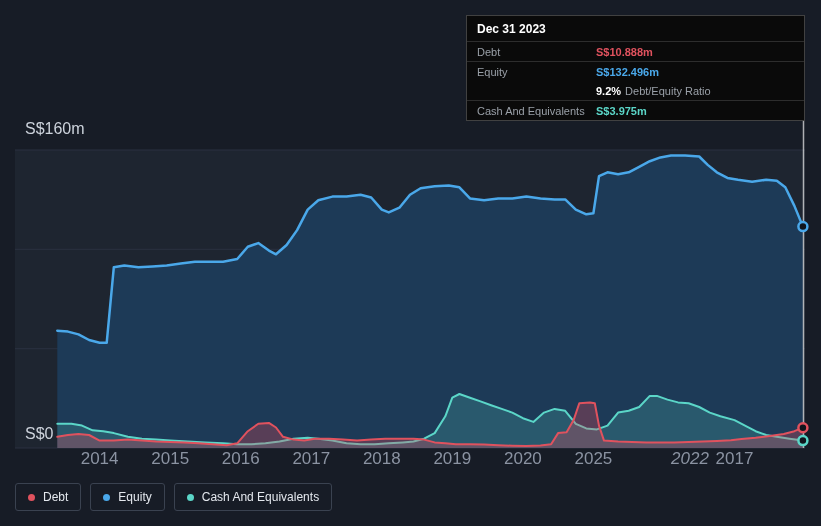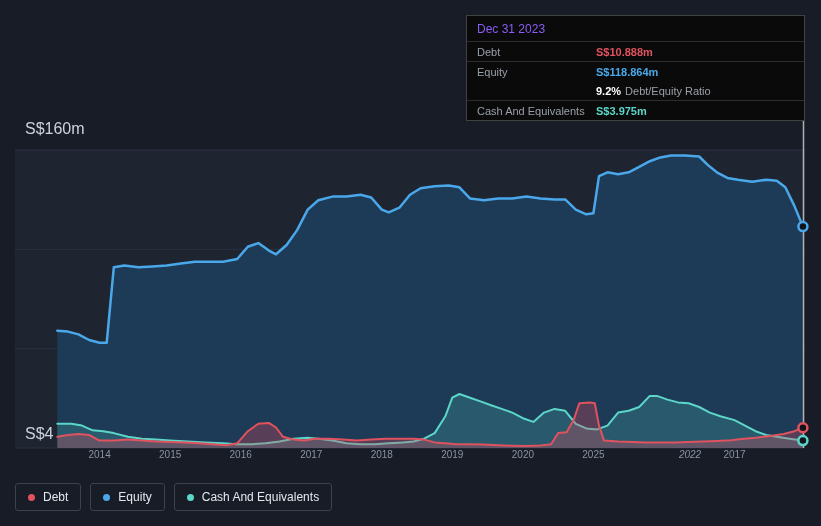--- a/index.html
+++ b/index.html
@@ -6,27 +6,27 @@
   .stage{
     position:relative;width:821px;height:526px;overflow:hidden;
     background:#171c26;
     font-family:"Liberation Sans","DejaVu Sans",sans-serif;
   }
   #chart-svg{position:absolute;left:0;top:0;display:block;}
   .y-label{position:absolute;left:25px;color:#cdd3dc;font-size:16px;z-index:3;}
   .y-label.top{top:120px;}
   .y-label.bottom{top:425px;}
   #x-ticks{position:absolute;left:0;top:449px;width:821px;height:16px;z-index:3;}
-  .x-tick{position:absolute;transform:translateX(-50%);color:#8b93a2;font-size:10px;}
+  .x-tick{position:absolute;transform:translateX(-50%);color:#8b93a2;font-size:17px;}
   
   .tooltip{
     position:absolute;left:466px;top:15px;width:339px;box-sizing:border-box;
     background:#0a0a0a;border:1px solid #414141;z-index:6;
   }
-  .tt-title{padding:6px 10px 5px 10px;color:#8b5cf6;font-size:12px;font-weight:normal;border-bottom:1px solid #2d2d2d;}
+  .tt-title{padding:6px 10px 5px 10px;color:#ffffff;font-size:12px;font-weight:bold;border-bottom:1px solid #2d2d2d;}
   .tt-row{display:flex;align-items:center;min-height:19px;font-size:11px;}
   .tt-row.divider{border-bottom:1px solid #2d2d2d;}
   .tt-label{flex:0 0 119px;padding-left:10px;color:#9aa0a8;}
   .tt-val{font-weight:bold;}
   .tt-ratio-pct{color:#ffffff;font-weight:bold;}
   .tt-ratio-text{color:#9aa0a8;margin-left:4px;}
   
   .legend{position:absolute;left:15px;top:483px;display:flex;gap:9px;z-index:3;}
   .pill{
     display:flex;align-items:center;gap:8px;
@@ -34,21 +34,21 @@
     padding:6px 12px;color:#e4e8ee;font-size:12px;cursor:pointer;background:transparent;
   }
   .dot{width:7px;height:7px;border-radius:50%;flex:0 0 auto;}
 </style>
 </head>
 <body>
 
 <div class="stage">
 
   <div class="y-label top">S$160m</div>
-  <div class="y-label bottom">S$4</div>
+  <div class="y-label bottom">S$0</div>
 
   <svg id="chart-svg" width="821" height="526">
       <rect x="15" y="150" width="790" height="298" fill="#1e2530"></rect>
       <line x1="15" x2="805" y1="150.0" y2="150.0" stroke="#2a3140" stroke-width="1"></line>
       <line x1="15" x2="805" y1="249.3" y2="249.3" stroke="#2a3140" stroke-width="1"></line>
       <line x1="15" x2="805" y1="348.7" y2="348.7" stroke="#2a3140" stroke-width="1"></line>
       <line x1="15" x2="805" y1="448.0" y2="448.0" stroke="#2a3140" stroke-width="1"></line>
       <path d="M57.3,448 L57.3,330.7 L67.9,331.6 L78.5,334.4 L89.1,340.0 L99.6,342.8 L106.7,342.8 L113.8,267.3 L124.3,265.5 L138.4,267.3 L152.5,266.4 L166.7,265.5 L180.8,263.6 L194.9,261.8 L209.0,261.8 L223.1,261.8 L237.2,259.0 L247.8,246.8 L258.3,243.1 L268.9,250.6 L276.0,254.3 L286.6,245.0 L297.1,230.1 L307.7,209.6 L318.3,200.3 L332.4,196.6 L346.5,196.6 L360.6,194.7 L371.2,197.5 L381.8,209.6 L388.8,212.4 L399.4,207.7 L410.0,194.7 L420.6,188.2 L434.7,186.3 L448.8,185.4 L459.4,187.3 L470.0,198.4 L484.1,200.3 L498.2,198.4 L512.3,198.4 L526.4,196.6 L540.5,198.4 L554.6,199.4 L565.2,199.4 L575.8,209.6 L586.3,214.3 L593.4,213.3 L599.0,176.1 L607.5,172.3 L618.1,174.2 L628.7,172.3 L639.2,166.8 L649.8,161.2 L660.4,157.4 L671.0,155.6 L685.1,155.6 L699.2,156.5 L707.7,164.9 L716.8,172.3 L727.4,177.9 L738.0,179.8 L752.1,181.7 L766.2,179.8 L776.8,180.7 L785.3,187.3 L794.4,205.9 L802.9,226.6 L802.9,448 Z" fill="#1d3a57" stroke="none"></path>
       <path d="M57.3,330.7 L67.9,331.6 L78.5,334.4 L89.1,340.0 L99.6,342.8 L106.7,342.8 L113.8,267.3 L124.3,265.5 L138.4,267.3 L152.5,266.4 L166.7,265.5 L180.8,263.6 L194.9,261.8 L209.0,261.8 L223.1,261.8 L237.2,259.0 L247.8,246.8 L258.3,243.1 L268.9,250.6 L276.0,254.3 L286.6,245.0 L297.1,230.1 L307.7,209.6 L318.3,200.3 L332.4,196.6 L346.5,196.6 L360.6,194.7 L371.2,197.5 L381.8,209.6 L388.8,212.4 L399.4,207.7 L410.0,194.7 L420.6,188.2 L434.7,186.3 L448.8,185.4 L459.4,187.3 L470.0,198.4 L484.1,200.3 L498.2,198.4 L512.3,198.4 L526.4,196.6 L540.5,198.4 L554.6,199.4 L565.2,199.4 L575.8,209.6 L586.3,214.3 L593.4,213.3 L599.0,176.1 L607.5,172.3 L618.1,174.2 L628.7,172.3 L639.2,166.8 L649.8,161.2 L660.4,157.4 L671.0,155.6 L685.1,155.6 L699.2,156.5 L707.7,164.9 L716.8,172.3 L727.4,177.9 L738.0,179.8 L752.1,181.7 L766.2,179.8 L776.8,180.7 L785.3,187.3 L794.4,205.9 L802.9,226.6" fill="none" stroke="#4aa8ea" stroke-width="2.5" stroke-linejoin="round" stroke-linecap="round"></path>
       <path d="M57.3,448 L57.3,423.8 L71.4,423.8 L82.0,425.6 L92.6,430.3 L103.2,431.2 L113.8,433.1 L127.9,436.8 L142.0,438.7 L156.1,439.6 L170.2,440.6 L187.8,441.5 L205.4,442.4 L223.1,443.3 L237.2,444.3 L251.3,444.3 L265.4,443.3 L279.5,441.5 L293.6,438.7 L307.7,437.8 L318.3,438.7 L332.4,440.6 L346.5,443.3 L360.6,444.3 L374.7,444.3 L388.8,443.3 L402.9,442.4 L413.5,441.5 L424.1,438.7 L434.7,433.1 L445.3,416.3 L452.3,397.7 L459.4,394.0 L470.0,397.7 L480.5,401.4 L491.1,405.2 L501.7,408.9 L512.3,412.6 L522.9,418.2 L533.4,421.9 L544.0,412.6 L554.6,408.9 L565.2,410.8 L575.8,423.8 L586.3,428.4 L596.9,429.4 L607.5,425.6 L618.1,412.6 L628.7,410.8 L639.2,407.0 L649.8,395.9 L656.9,395.9 L667.5,399.6 L678.0,402.4 L688.6,403.3 L699.2,407.0 L709.8,412.6 L720.4,416.3 L734.5,420.1 L745.0,425.6 L755.6,431.2 L766.2,435.0 L776.8,436.8 L789.5,438.7 L802.9,440.6 L802.9,448 Z" fill="rgba(91,214,200,0.20)" stroke="none"></path>
@@ -75,21 +75,21 @@
     </div>
 
   <div class="tooltip">
     <div class="tt-title">Dec 31 2023</div>
     <div class="tt-row divider">
       <span class="tt-label">Debt</span>
       <span class="tt-val" style="color: rgb(224, 82, 94);">S$10.888m</span>
     </div>
     <div class="tt-row">
       <span class="tt-label">Equity</span>
-      <span class="tt-val" style="color: rgb(74, 168, 234);">S$118.864m</span>
+      <span class="tt-val" style="color: rgb(74, 168, 234);">S$132.496m</span>
     </div>
     <div class="tt-row divider">
       <span class="tt-label"></span>
       <span class="tt-ratio-pct">9.2%</span>
       <span class="tt-ratio-text">Debt/Equity Ratio</span>
     </div>
     <div class="tt-row">
       <span class="tt-label">Cash And Equivalents</span>
       <span class="tt-val" style="color: rgb(91, 214, 200);">S$3.975m</span>
     </div>

